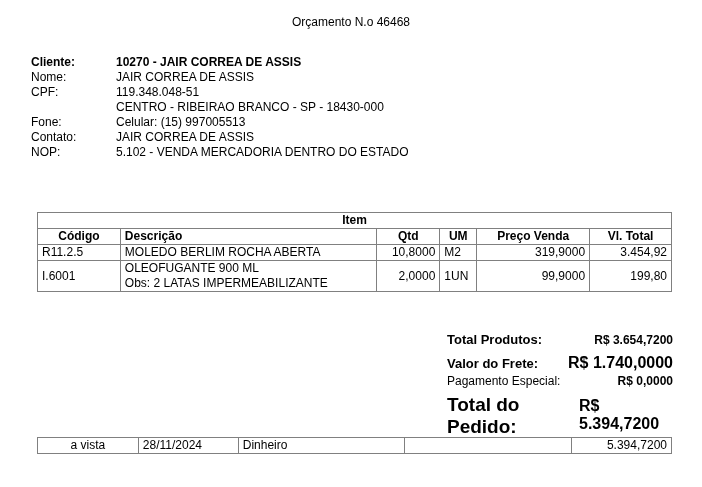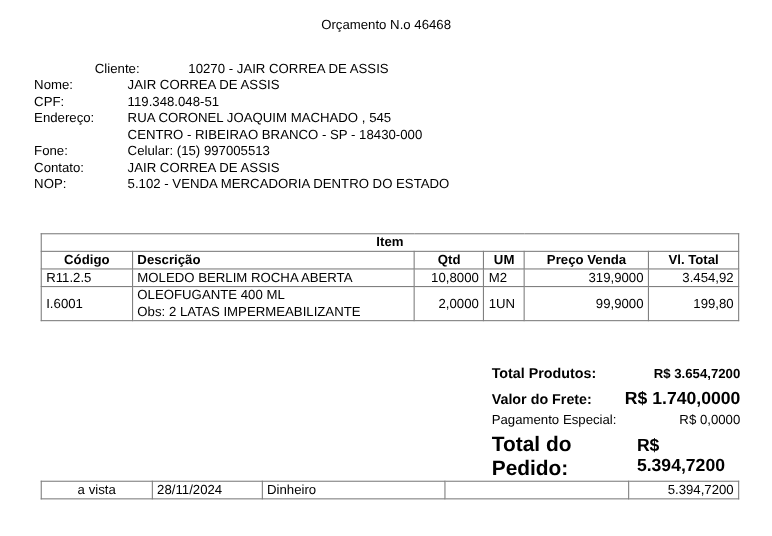--- a/index.html
+++ b/index.html
@@ -4,21 +4,21 @@
 <style>
   html, body { margin: 0; padding: 0; background: #ffffff; }
   body { width: 702px; height: 487px; position: relative; overflow: hidden;
          font-family: "Liberation Sans", "DejaVu Sans", sans-serif; color: #000; font-size: 12px; }
   .title { position: absolute; top: 15px; left: 0; width: 702px; text-align: center;
            font-weight: normal; font-size: 12px; }
   .info { position: absolute; left: 31px; top: 55px; }
   .info .row { display: flex; height: 15px; line-height: 15px; }
   .info .lbl { width: 85px; }
   .info .val { }
-  .info .bold { font-weight: normal; justify-content: center; }
+  .info .bold { font-weight: bold; }
   table { border-collapse: collapse; position: absolute; }
   td, th { border: 1px solid #808080; padding: 0 4px; font-size: 12px; font-weight: normal; }
   .items { left: 37px; top: 212px; width: 635px; border: 1.5px solid #606060; }
   .items th { font-weight: bold; height: 15px; line-height: 15px; }
   .items td { height: 15px; line-height: 15px; }
   .items tr.tall td { height: 30px; line-height: 15px; }
   .c { text-align: center; } .r { text-align: right; } .l { text-align: left; }
   .totals { position: absolute; left: 447px; top: 332px; width: 226px; }
   .totals .row { display: flex; justify-content: space-between; align-items: baseline; }
   .totals .b { font-weight: bold; font-size: 13px; }
@@ -37,24 +37,20 @@
     <span class="lbl">Cliente:</span>
     <span class="val">10270 - JAIR CORREA DE ASSIS</span>
   </div>
   <div class="row">
     <span class="lbl">Nome:</span>
     <span class="val">JAIR CORREA DE ASSIS</span>
   </div>
   <div class="row">
     <span class="lbl">CPF:</span>
     <span class="val">119.348.048-51</span>
-  </div>
-  <div class="row">
-    <span class="lbl">Endereço:</span>
-    <span class="val">RUA CORONEL JOAQUIM MACHADO , 545</span>
   </div>
   <div class="row">
     <span class="lbl"></span>
     <span class="val">CENTRO - RIBEIRAO BRANCO - SP - 18430-000</span>
   </div>
   <div class="row">
     <span class="lbl">Fone:</span>
     <span class="val">Celular: (15) 997005513</span>
   </div>
   <div class="row">
@@ -92,21 +88,21 @@
     <td class="l">R11.2.5</td>
     <td class="l">MOLEDO BERLIM ROCHA ABERTA</td>
     <td class="r">10,8000</td>
     <td class="l">M2</td>
     <td class="r">319,9000</td>
     <td class="r">3.454,92</td>
   </tr>
   <tr class="tall">
     <td class="l">I.6001</td>
     <td class="l">
-      <div>OLEOFUGANTE 400 ML</div>
+      <div>OLEOFUGANTE 900 ML</div>
       <div>Obs: 2 LATAS IMPERMEABILIZANTE</div>
     </td>
     <td class="r">2,0000</td>
     <td class="l">1UN</td>
     <td class="r">99,9000</td>
     <td class="r">199,80</td>
   </tr>
 </tbody>
   </table>
 
@@ -114,21 +110,21 @@
   <div class="row" style="height:22px">
     <span class="b">Total Produtos:</span>
     <span class="b" style="font-size:12px">R$ 3.654,7200</span>
   </div>
   <div class="row" style="height:20px">
     <span class="b">Valor do Frete:</span>
     <span class="b" style="font-size:16px">R$ 1.740,0000</span>
   </div>
   <div class="row" style="height:20px">
     <span>Pagamento Especial:</span>
-    <span style="font-weight:normal">R$ 0,0000</span>
+    <span style="font-weight:bold">R$ 0,0000</span>
   </div>
   <div class="row" style="height:26px">
     <span class="big">Total do Pedido:</span>
     <span style="font-weight:bold;font-size:16px">R$ 5.394,7200</span>
   </div>
 </div>
 
 <table class="pay">
   <colgroup>
     <col style="width:101px">

